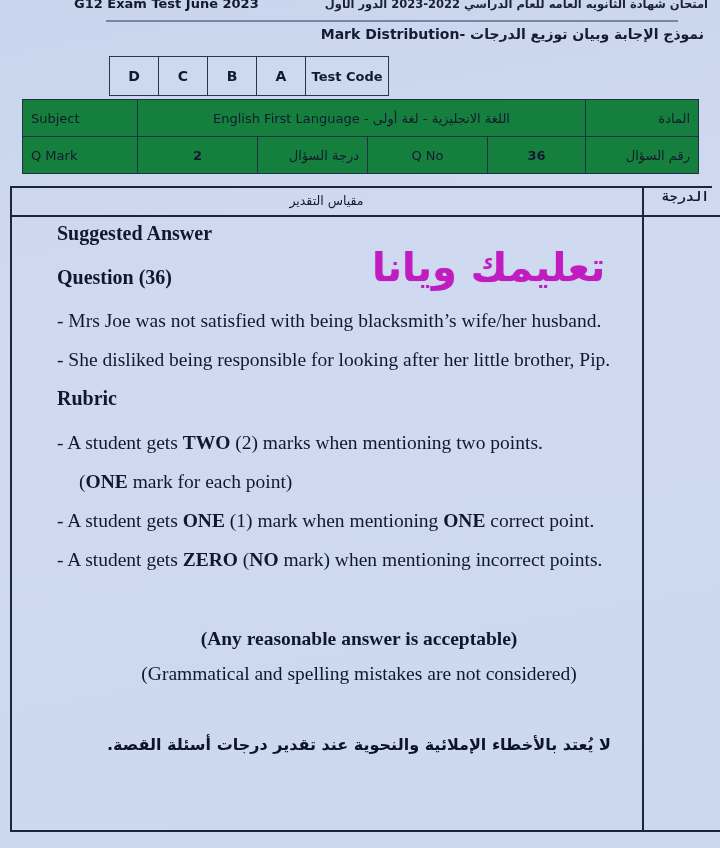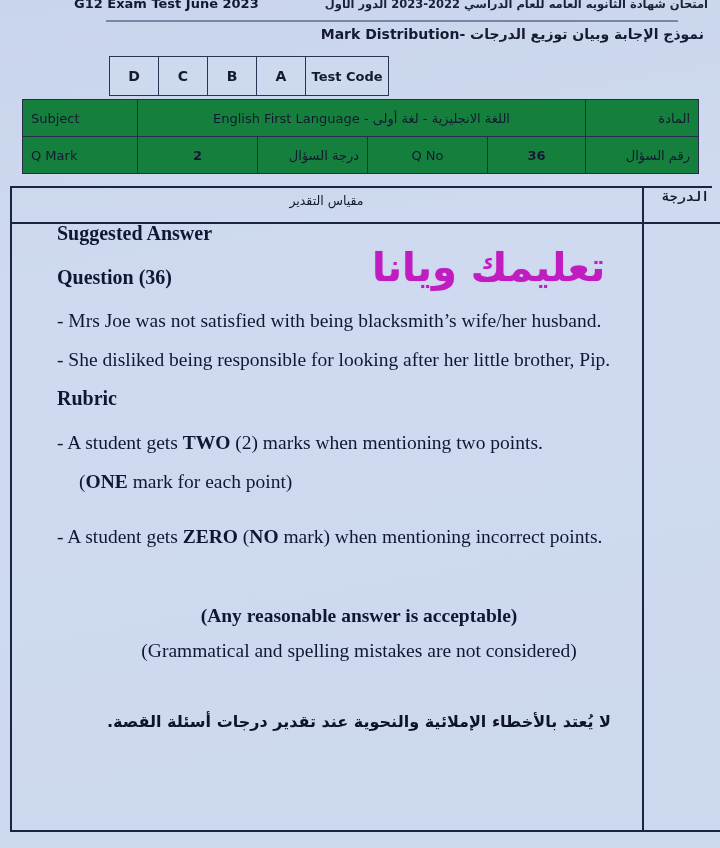--- a/index.html
+++ b/index.html
@@ -140,21 +140,21 @@
     border-top: 2.4px solid #1b2440;
     border-left: 2.4px solid #1b2440;
     border-bottom: 2.4px solid #1b2440;
     border-right: none;
   }
   .scale-head {
     position: absolute;
     left: 10px;
     top: 186px;
     width: 710px;
-    height: 38px;
+    height: 31px;
     box-sizing: border-box;
     border-bottom: 2.4px solid #1b2440;
   }
   .scale-head-txt {
     position: absolute;
     left: 0;
     top: 7px;
     width: 633px;
     text-align: center;
     font-family: "DejaVu Sans", sans-serif;
@@ -320,20 +320,23 @@
     <div class="ln">
       <span>- A student gets </span><b>TWO</b><span> (2) marks when mentioning two points.</span>
     </div>
     <div class="sp-16"></div>
 
     <div class="ln indent">
       <span>(</span><b>ONE</b><span> mark for each point)</span>
     </div>
     <div class="sp-16"></div>
 
+    <div class="ln">
+      <span>- A student gets </span><b>ONE</b><span> (1) mark when mentioning </span><b>ONE</b><span> correct point.</span>
+    </div>
     <div class="sp-16"></div>
 
     <div class="ln">
       <span>- A student gets </span><b>ZERO</b><span> (</span><b>NO</b><span> mark) when mentioning incorrect points.</span>
     </div>
 
     <div class="sp-30"></div>
     <div class="sp-26"></div>
 
     <div class="ln centered" style="font-weight:700">(Any reasonable answer is acceptable)</div>

